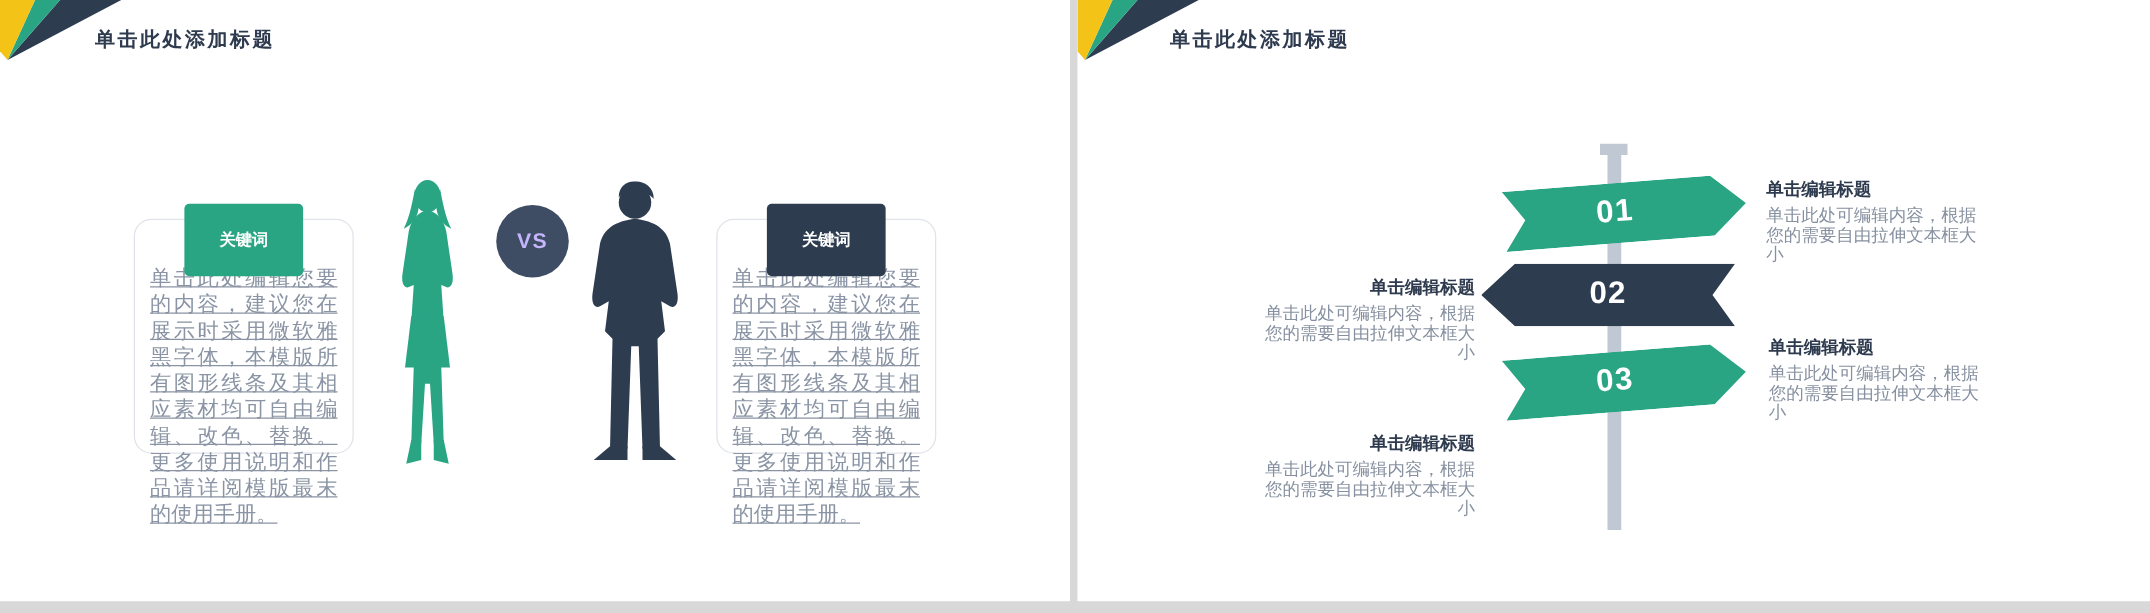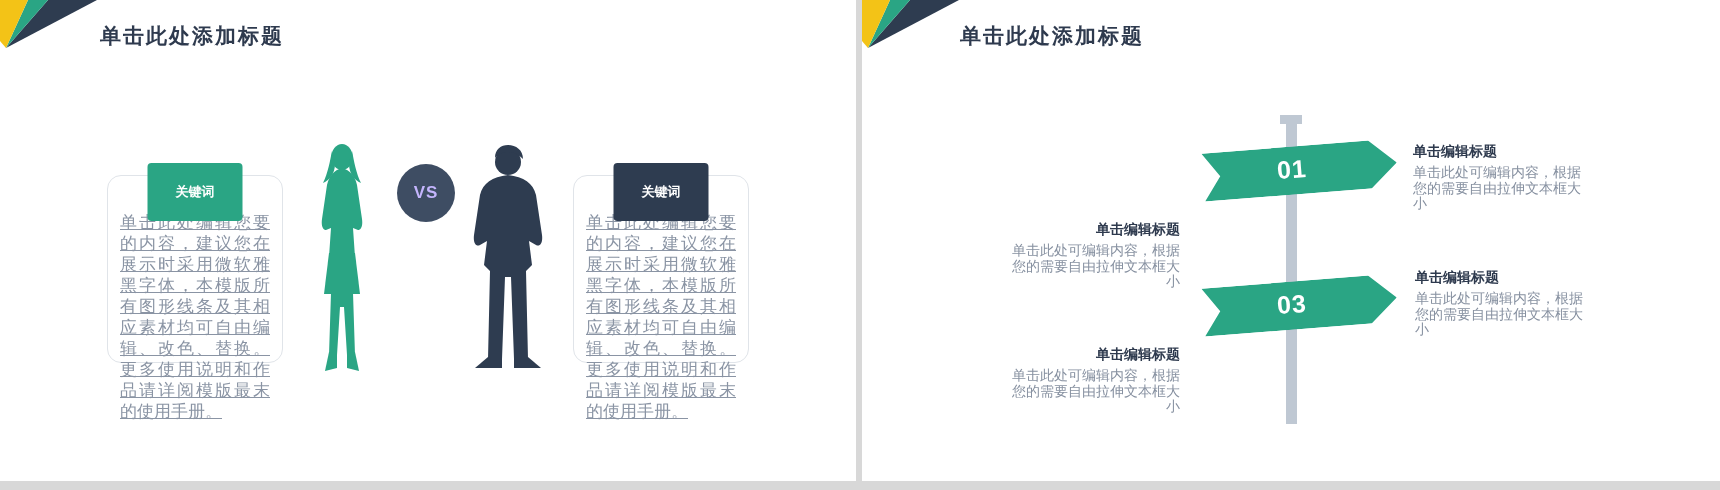--- a/index.html
+++ b/index.html
@@ -5,22 +5,22 @@
   * { margin:0; padding:0; box-sizing:border-box; }
   body { background:#D8D8D8; font-family:"Liberation Sans","DejaVu Sans",sans-serif; }
   .canvas { position:relative; width:1720px; height:490px; background:#D8D8D8; overflow:hidden; }
 
   .slide { position:absolute; top:0; height:481px; background:#ffffff; }
   #slide-left  { left:0;   width:856px; }
   #slide-right { left:862px; width:858px; }
 
   .corner-deco { position:absolute; top:0; left:0; pointer-events:none; }
 
-  .slide-title { position:absolute; top:22px; font-size:21px; font-weight:bold;
-                 color:#2E3A4E; letter-spacing:2px; white-space:nowrap;margin-left:24px; }
+  .slide-title { position:absolute; top:22px; font-size:16px; font-weight:bold;
+                 color:#2E3A4E; letter-spacing:2px; white-space:nowrap; }
   #slide-left  .slide-title { left:76px; }
   #slide-right .slide-title { left:74px; }
 
   
   .kw-card { position:absolute; top:175px; width:176px; height:188px; background:#fff;
              border:1px solid #E0E4E9; border-radius:14px; }
   .kw-card.pos-left  { left:107px; }
   .kw-card.pos-right { left:573px; }
   .kw-tab { position:absolute; top:-13px; left:50%; transform:translateX(-50%);
             color:#fff; font-size:13px; font-weight:bold; padding:20px 28px;
@@ -131,20 +131,26 @@
     <div class="pole-cap"></div>
     <div class="pole"></div>
 
     <div class="banner tilt" id="banner-1">
       <svg width="194" height="48" viewBox="0 0 194 48">
         <polygon points="0,0 167,0 194,24 167,48 0,48 17,24" fill="#2AA584"></polygon>
       </svg>
       <span class="num">01</span>
     </div>
 
+    <div class="banner" id="banner-2">
+      <svg width="203" height="50" viewBox="0 0 203 50">
+        <polygon points="0,25 27,0 203,0 185,25 203,50 27,50" fill="#2E3C50"></polygon>
+      </svg>
+      <span class="num">02</span>
+    </div>
 
     <div class="banner tilt" id="banner-3">
       <svg width="194" height="48" viewBox="0 0 194 48">
         <polygon points="0,0 167,0 194,24 167,48 0,48 17,24" fill="#2AA584"></polygon>
       </svg>
       <span class="num">03</span>
     </div>
 
 
     <div class="tb" id="tb-1">

